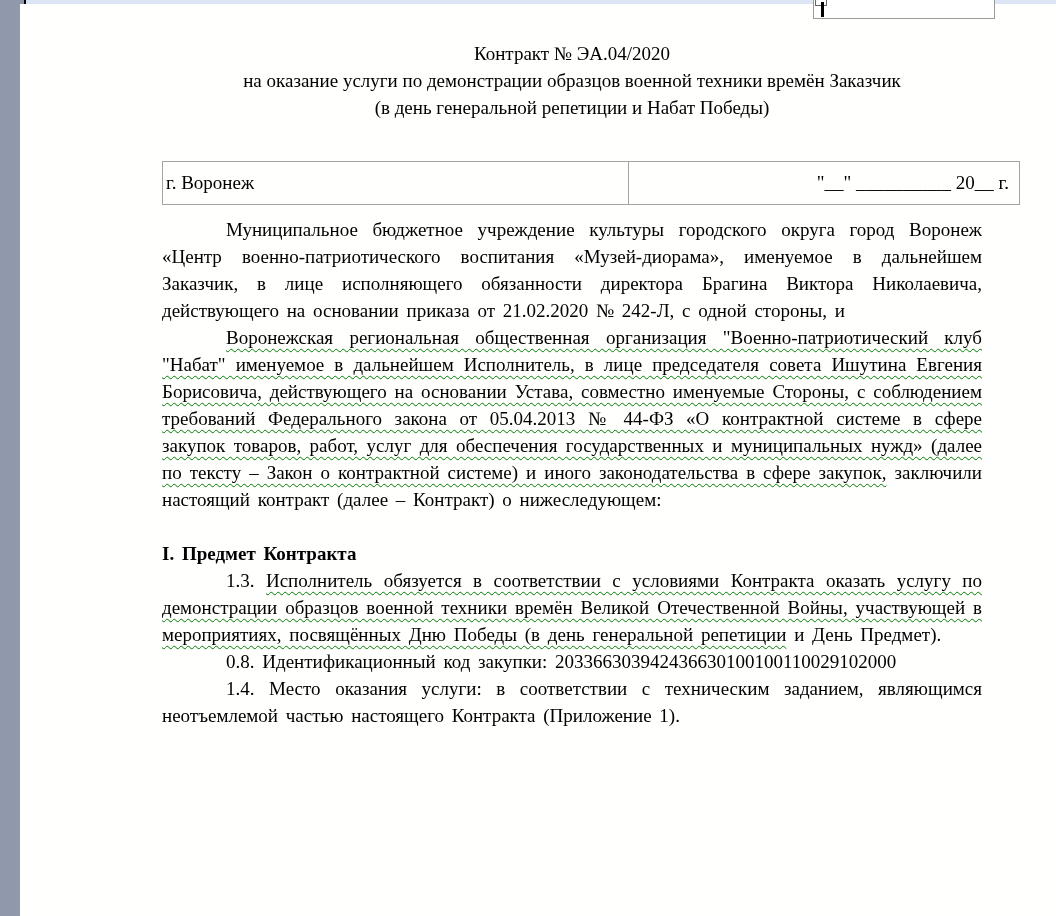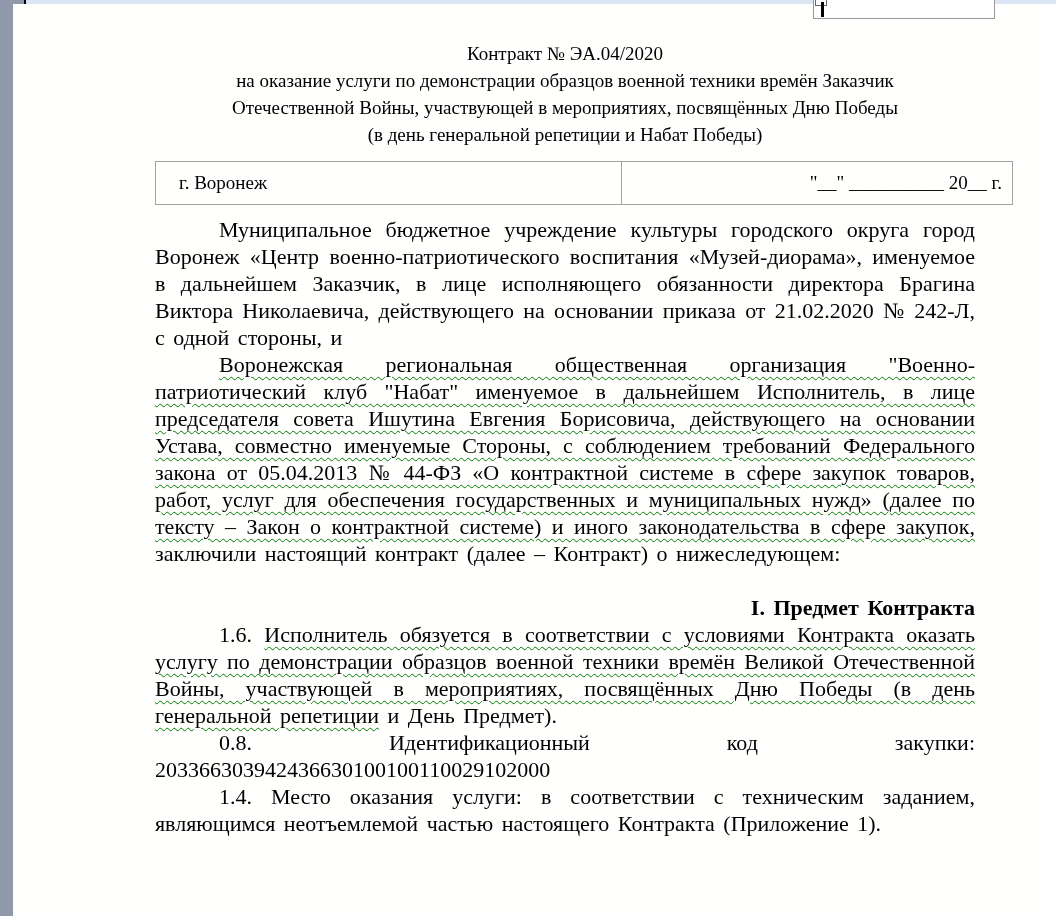--- a/index.html
+++ b/index.html
@@ -17,21 +17,21 @@
   }
   .page-edge {
     position: absolute; left: 24px; top: 0;
     width: 2px; height: 916px; background: #000;
   }
   .top-strip {
     position: absolute; left: 26px; top: 0;
     width: 1030px; height: 4px;
   }
   .page {
-    position: absolute; left: 13px; top: 4px;
+    position: absolute; left: 20px; top: 4px;
     width: 1030px; height: 912px;
     background: #fffffe;
   }
   .doc-title {
     position: absolute; left: 142px; top: 36px;
     width: 820px;
     text-align: center;
     font-size: 19px; line-height: 27px;
   }
   .place-table {
@@ -39,33 +39,33 @@
     width: 788px; height: 44px;
     border-collapse: collapse;
     table-layout: fixed;
     font-size: 19px;
   }
   .place-table td {
     border: 1px solid #a3a3a3;
     height: 42px;
     vertical-align: middle;
   }
-  .place-table td.city-cell { width: 466px; padding-left: 23px; text-align: left; margin-left: 36px; }
+  .place-table td.city-cell { width: 466px; padding-left: 3px; text-align: left; margin-left: 36px; }
   .place-table td.date-cell { width: 391px; padding-right: 10px; text-align: right; }
   .doc-body {
     position: absolute; left: 142px; top: 212px;
     width: 820px;
-    font-size: 22px; line-height: 27px;
+    font-size: 19px; line-height: 27px;
     text-align: justify;
     word-spacing: 3px;
   }
   .doc-paragraph { text-indent: 64px; margin: 0; }
   .doc-heading {
     font-weight: bold;
-    text-align: right;
+    text-align: left;
     text-indent: 0;
     margin-top: 27px;
   }
   .wavy {
     text-decoration-line: underline;
     text-decoration-style: wavy;
     text-decoration-color: var(--wavy-color, #007d00);
     text-decoration-thickness: 1px;
     text-underline-offset: 4px;
   }
@@ -92,38 +92,37 @@
 
 <div class="left-strip" style="background: rgb(144, 153, 171);"></div>
 <div class="page-edge"></div>
 <div class="top-strip" style="background: rgb(219, 229, 243);"></div>
 
 <div class="page" style="background: rgb(255, 255, 254);">
 
   <div class="doc-title">
       <div>Контракт № ЭА.04/2020</div>
       <div>на оказание услуги по демонстрации образцов военной техники времён Заказчик</div>
-      <div>Отечественной Войны, участвующей в мероприятиях, посвящённых Дню Победы</div>
       <div>(в день генеральной репетиции и Набат Победы)</div>
     </div>
 
   <table class="place-table">
     <tbody>
       <tr>
         <td class="city-cell">г. Воронеж</td>
         <td class="date-cell">"__" __________ 20__ г.</td>
       </tr>
     </tbody>
   </table>
 
   <div class="doc-body">
       <p class="doc-paragraph"><span>Муниципальное бюджетное учреждение культуры городского округа город Воронеж «Центр военно-патриотического воспитания «Музей-диорама», именуемое в дальнейшем Заказчик, в лице исполняющего обязанности директора Брагина Виктора Николаевича, действующего на основании приказа от 21.02.2020 № 242-Л, с одной стороны, и</span></p>
       <p class="doc-paragraph"><span class="wavy">Воронежская региональная общественная организация "Военно-патриотический клуб "Набат" именуемое в дальнейшем Исполнитель, в лице председателя совета Ишутина Евгения Борисовича, действующего на основании Устава, совместно именуемые Стороны, с соблюдением требований Федерального закона от 05.04.2013 № 44-ФЗ «О контрактной системе в сфере закупок товаров, работ, услуг для обеспечения государственных и муниципальных нужд» (далее по тексту – Закон о контрактной системе) и иного законодательства в сфере закупок,</span><span> заключили настоящий контракт  (далее – Контракт)  о нижеследующем:</span></p>
       <div class="doc-heading doc-paragraph">I. Предмет Контракта</div>
-      <p class="doc-paragraph"><span>1.6. </span><span class="wavy">Исполнитель обязуется в соответствии с условиями Контракта оказать услугу по демонстрации образцов военной техники времён Великой Отечественной Войны, участвующей в мероприятиях, посвящённых Дню Победы (в день генеральной репетиции</span><span> и День Предмет).</span></p>
+      <p class="doc-paragraph"><span>1.3. </span><span class="wavy">Исполнитель обязуется в соответствии с условиями Контракта оказать услугу по демонстрации образцов военной техники времён Великой Отечественной Войны, участвующей в мероприятиях, посвящённых Дню Победы (в день генеральной репетиции</span><span> и День Предмет).</span></p>
       <p class="doc-paragraph"><span>0.8. Идентификационный код закупки: 203366303942436630100100110029102000</span></p>
       <p class="doc-paragraph"><span>1.4. Место оказания услуги: в соответствии с техническим заданием, являющимся неотъемлемой частью настоящего Контракта (Приложение 1).</span></p>
     </div>
 
 </div>
 
 <div class="overlay-box"></div>
 <div class="mini-square"></div>
 <div class="text-caret"></div>
 

